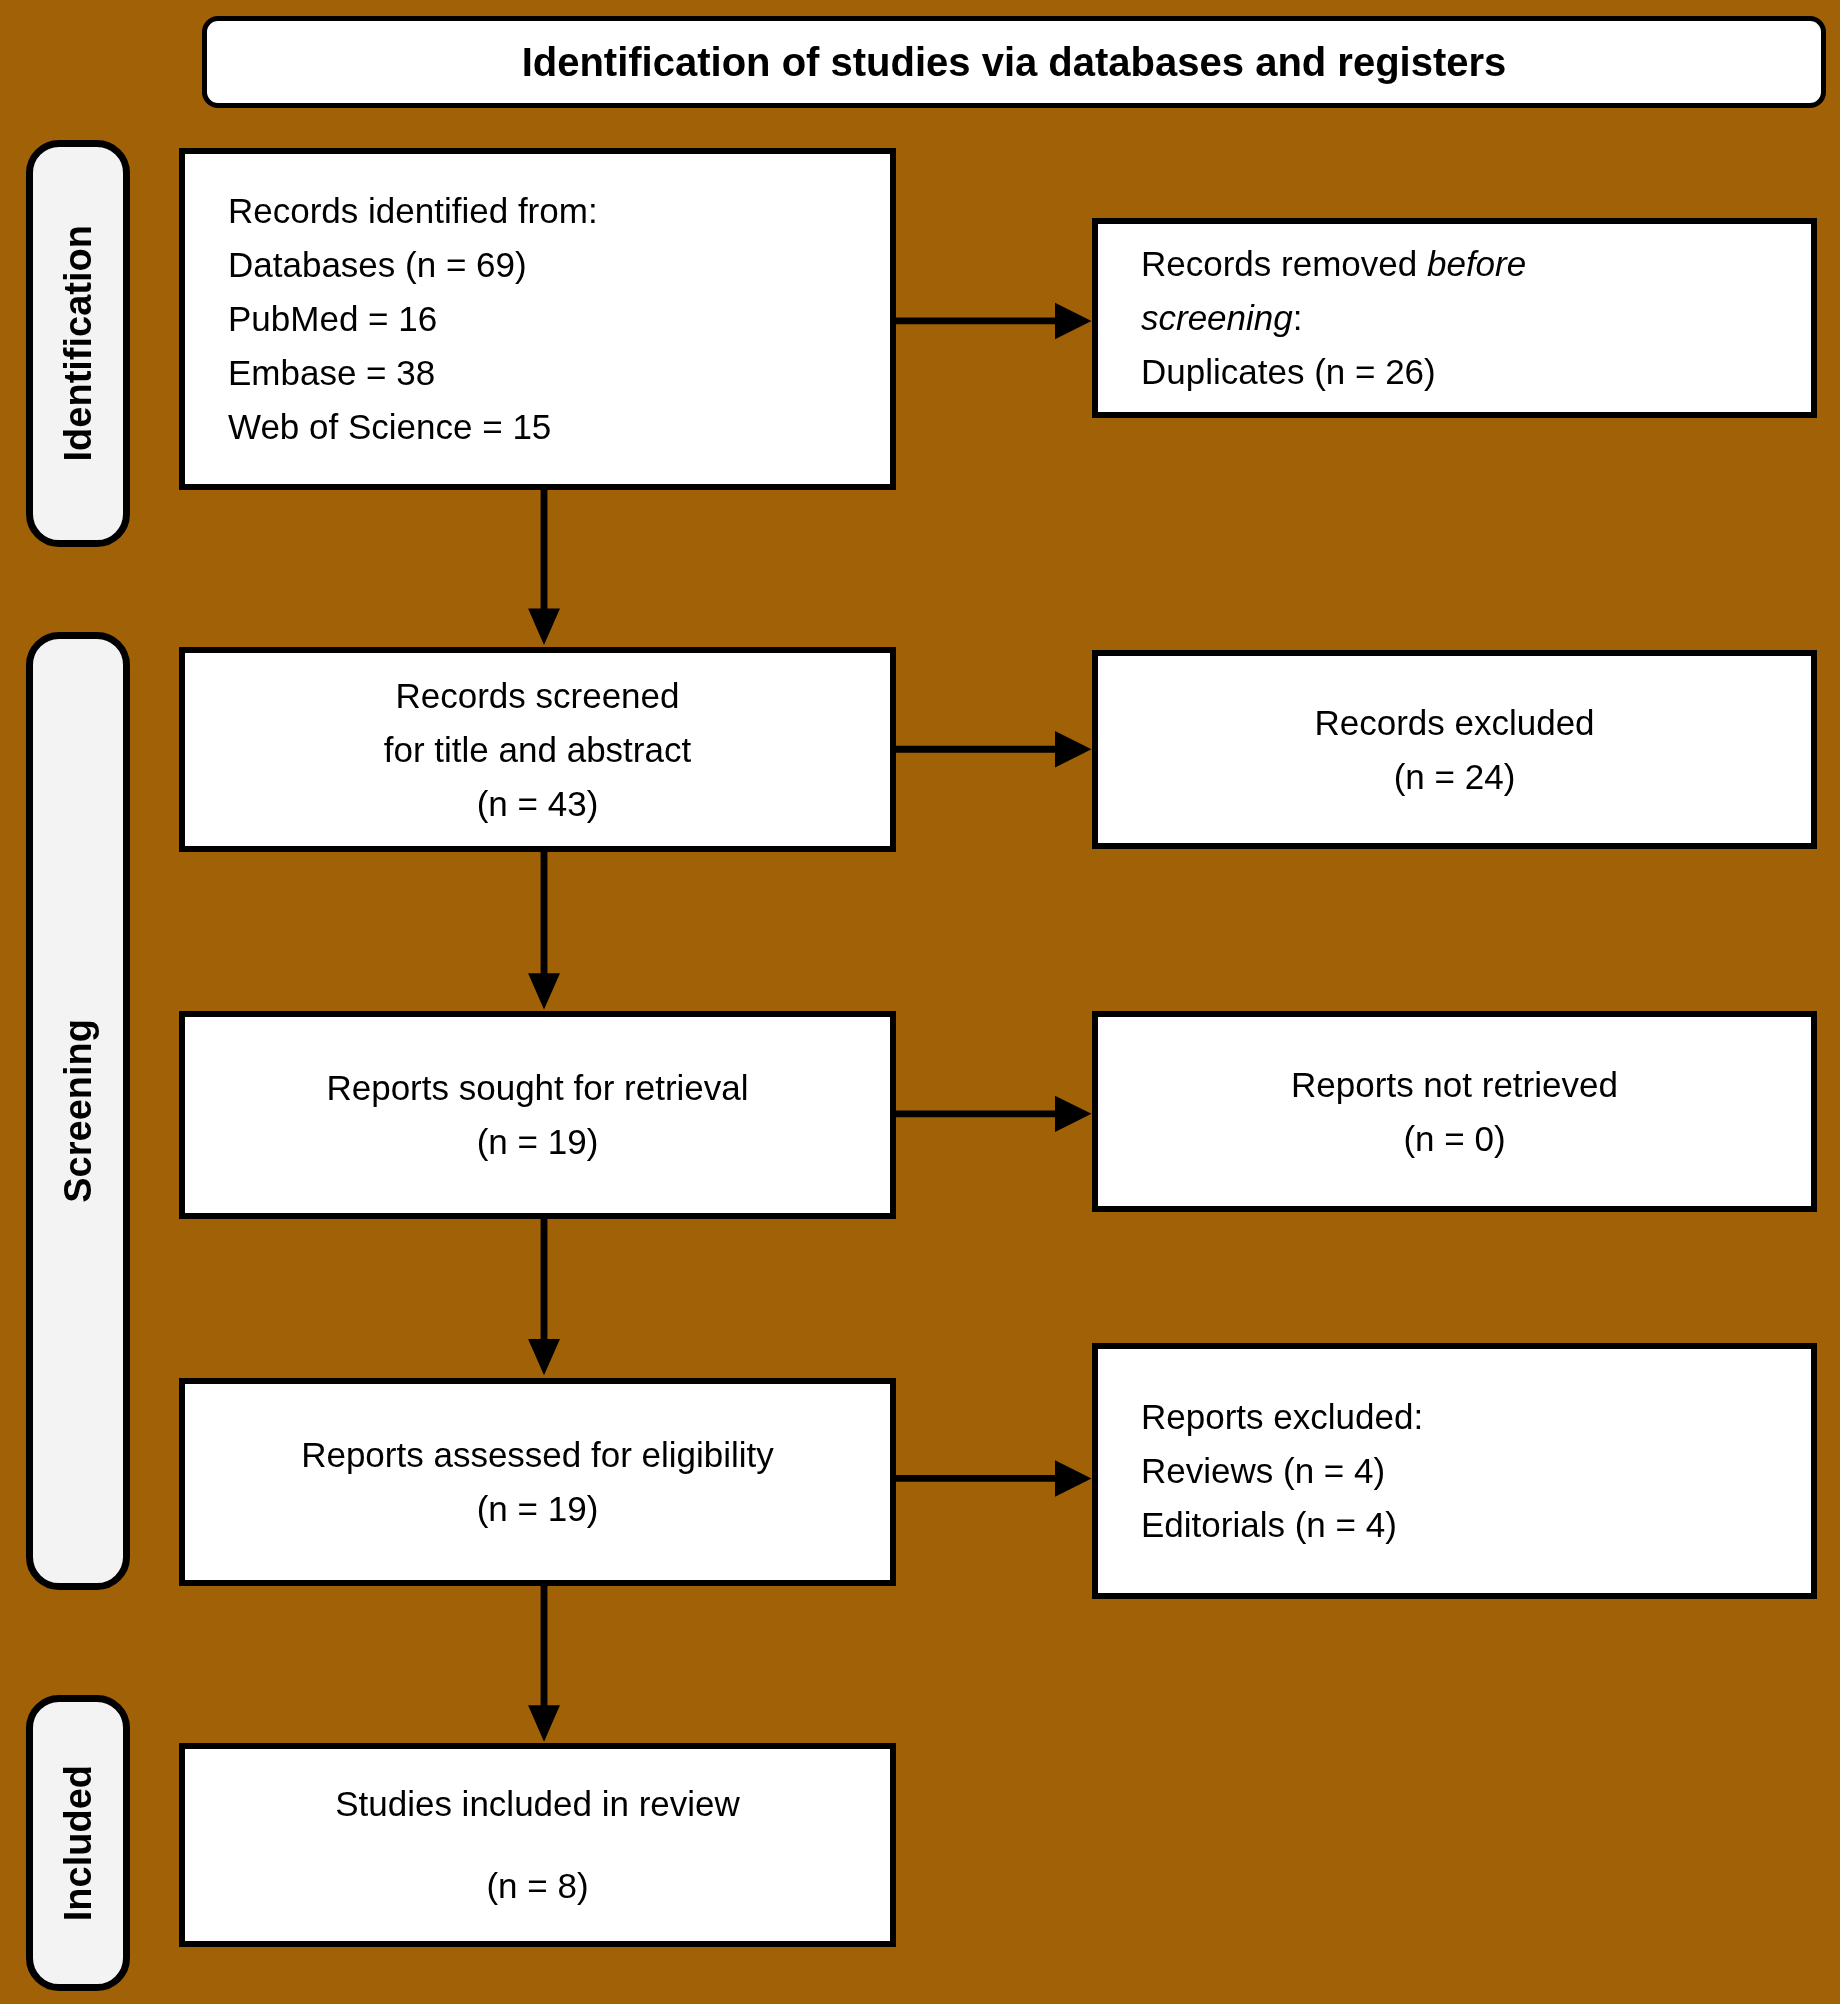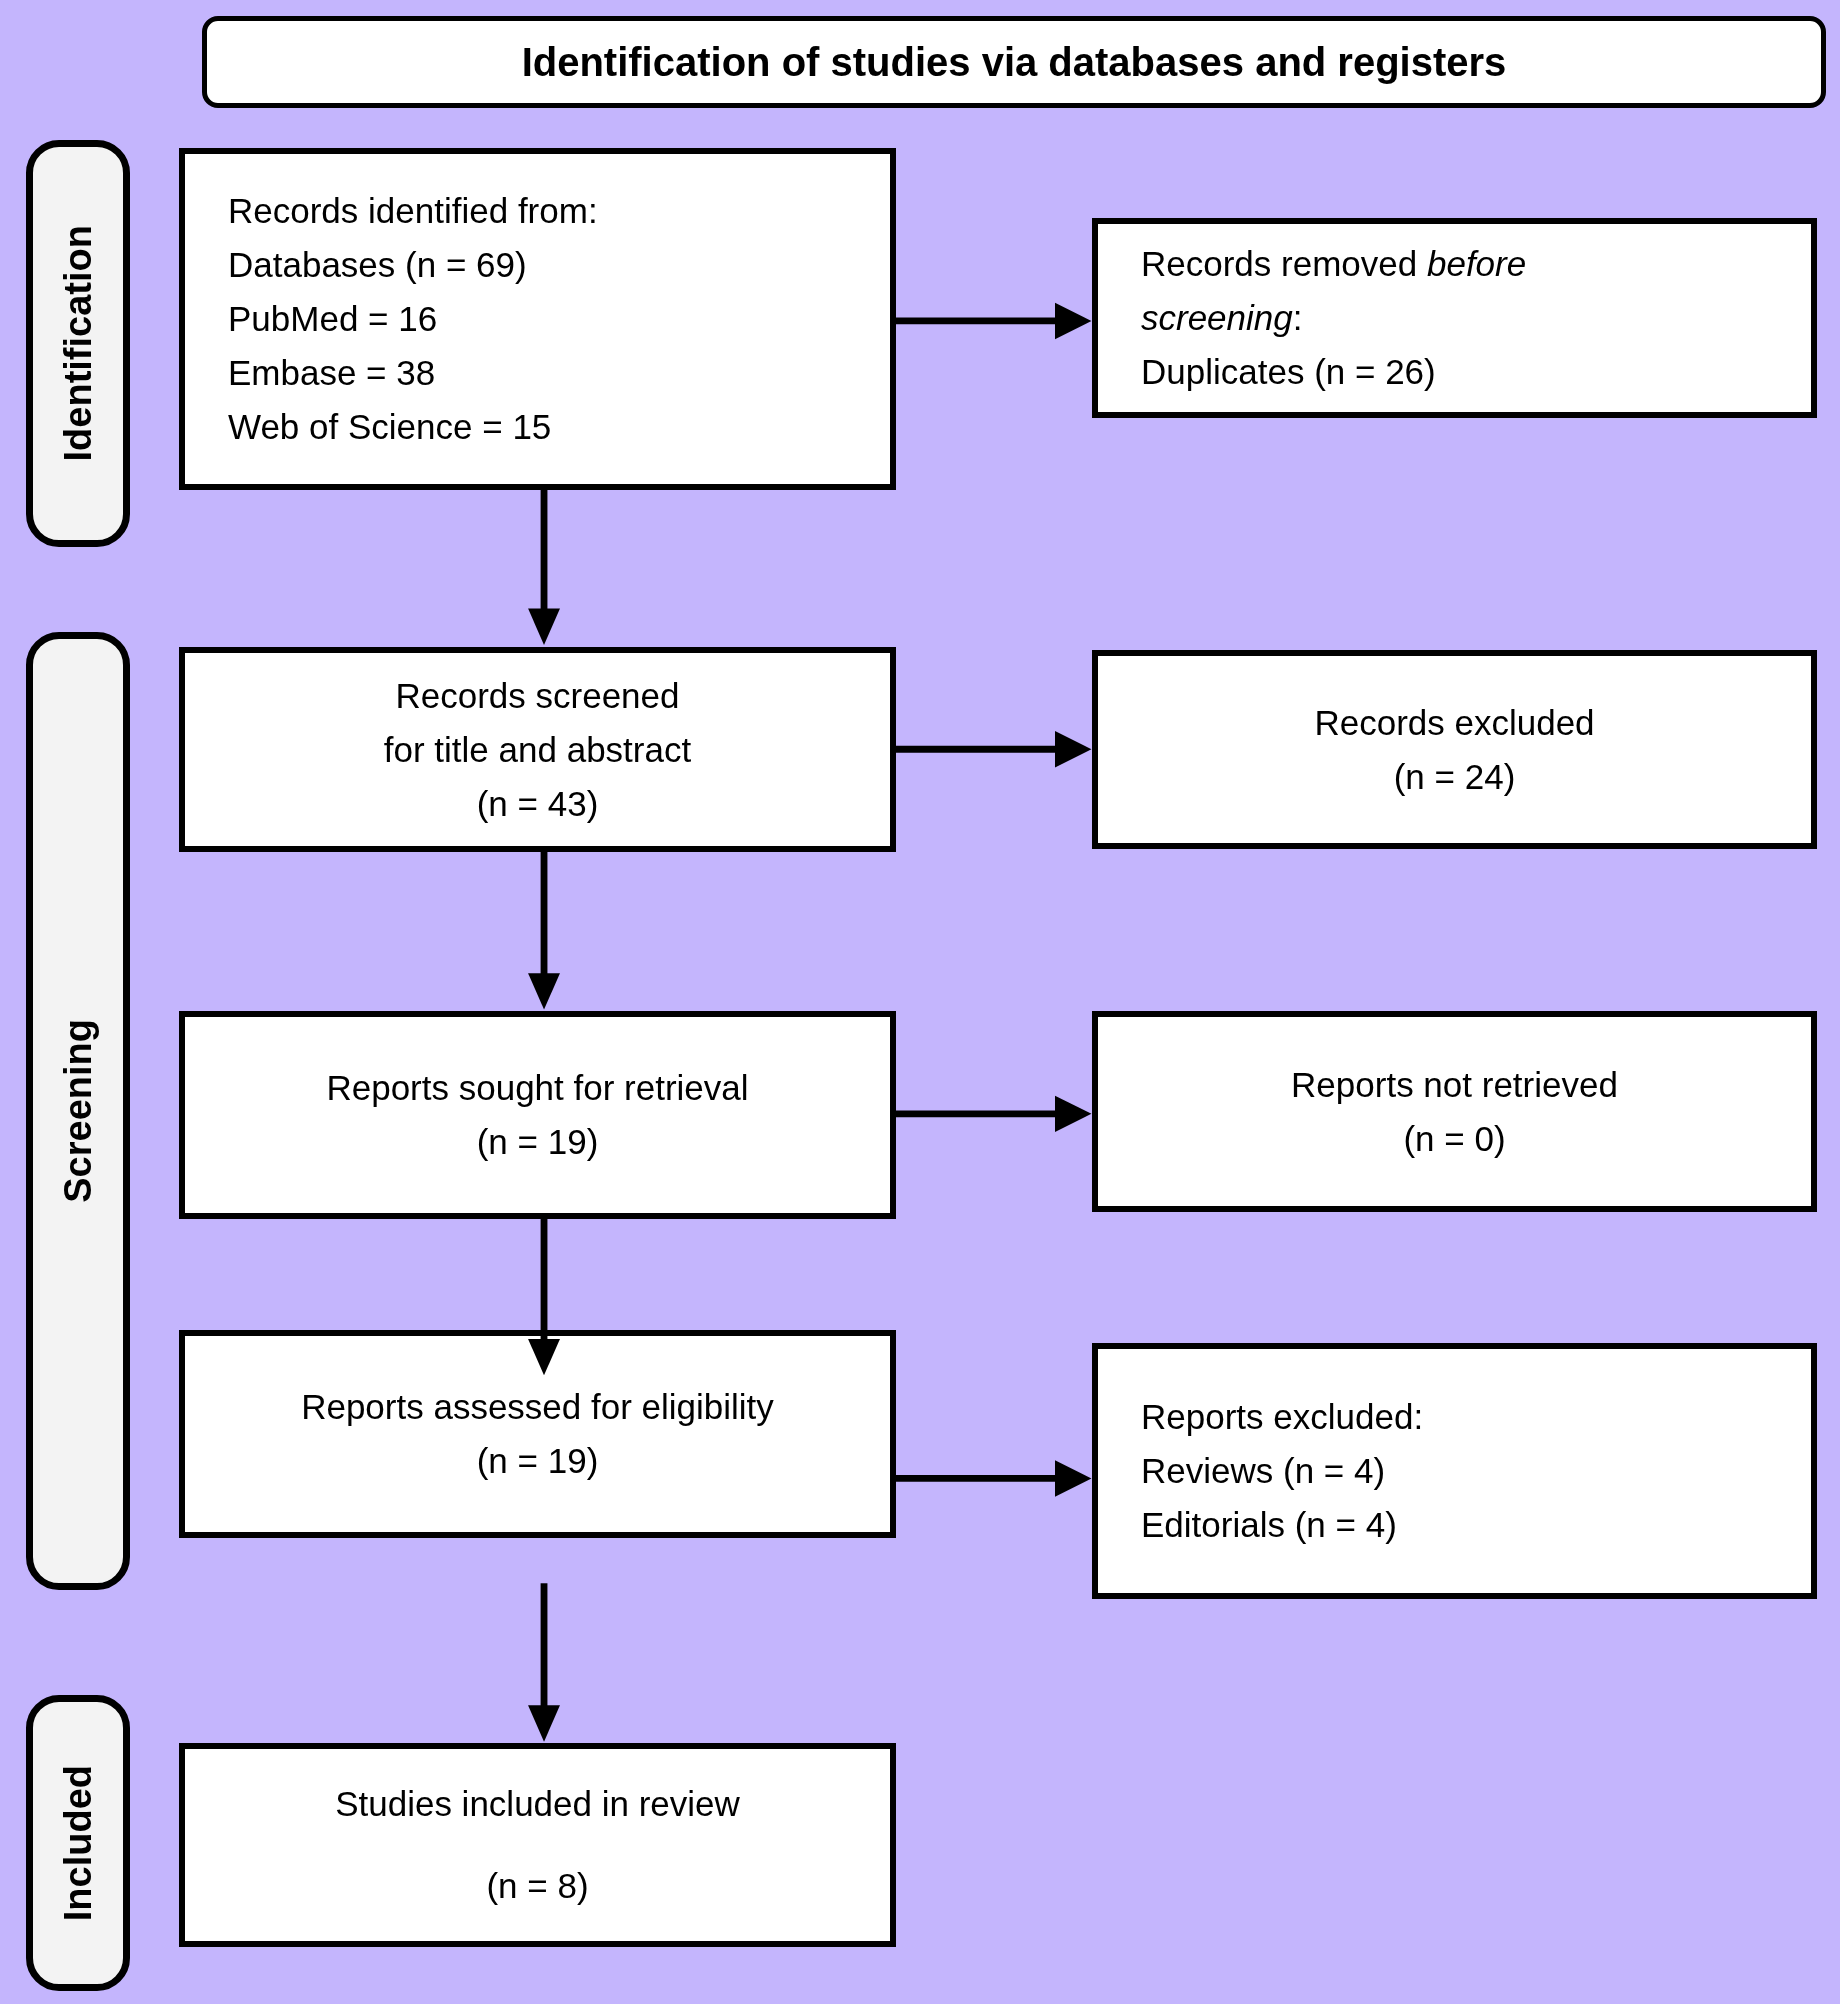--- a/index.html
+++ b/index.html
@@ -4,21 +4,21 @@
 <style>
   html, body {
     margin: 0;
     padding: 0;
     background: #ffffff;
   }
   .canvas {
     position: relative;
     width: 1840px;
     height: 2005px;
-    background: #c4b5fd;
+    background: #a16207;
     font-family: "Liberation Sans", sans-serif;
     color: #000000;
     overflow: hidden;
   }
   .title-box {
     position: absolute;
     left: 202px; top: 16px;
     width: 1624px; height: 92px;
     border: 5.7px solid #000;
     border-radius: 16px;
@@ -110,21 +110,21 @@
     <div class="line">Records screened</div>
     <div class="line">for title and abstract</div>
     <div class="line">(n = 43)</div>
   </div>
 
   <div class="fbox centered" style="left:179px; top:1011px; width:717px; height:208px;">
     <div class="line">Reports sought for retrieval</div>
     <div class="line">(n = 19)</div>
   </div>
 
-  <div class="fbox centered" style="left:179px; top:1330px; width:717px; height:208px;">
+  <div class="fbox centered" style="left:179px; top:1378px; width:717px; height:208px;">
     <div class="line">Reports assessed for eligibility</div>
     <div class="line">(n = 19)</div>
   </div>
 
   <div class="fbox centered" style="left:179px; top:1743px; width:717px; height:204px;gap:28px;">
     <div class="line">Studies included in review</div>
     <div class="line">(n = 8)</div>
   </div>
 
   <div class="fbox leftal" style="left:1092px; top:218px; width:725px; height:200px;">

